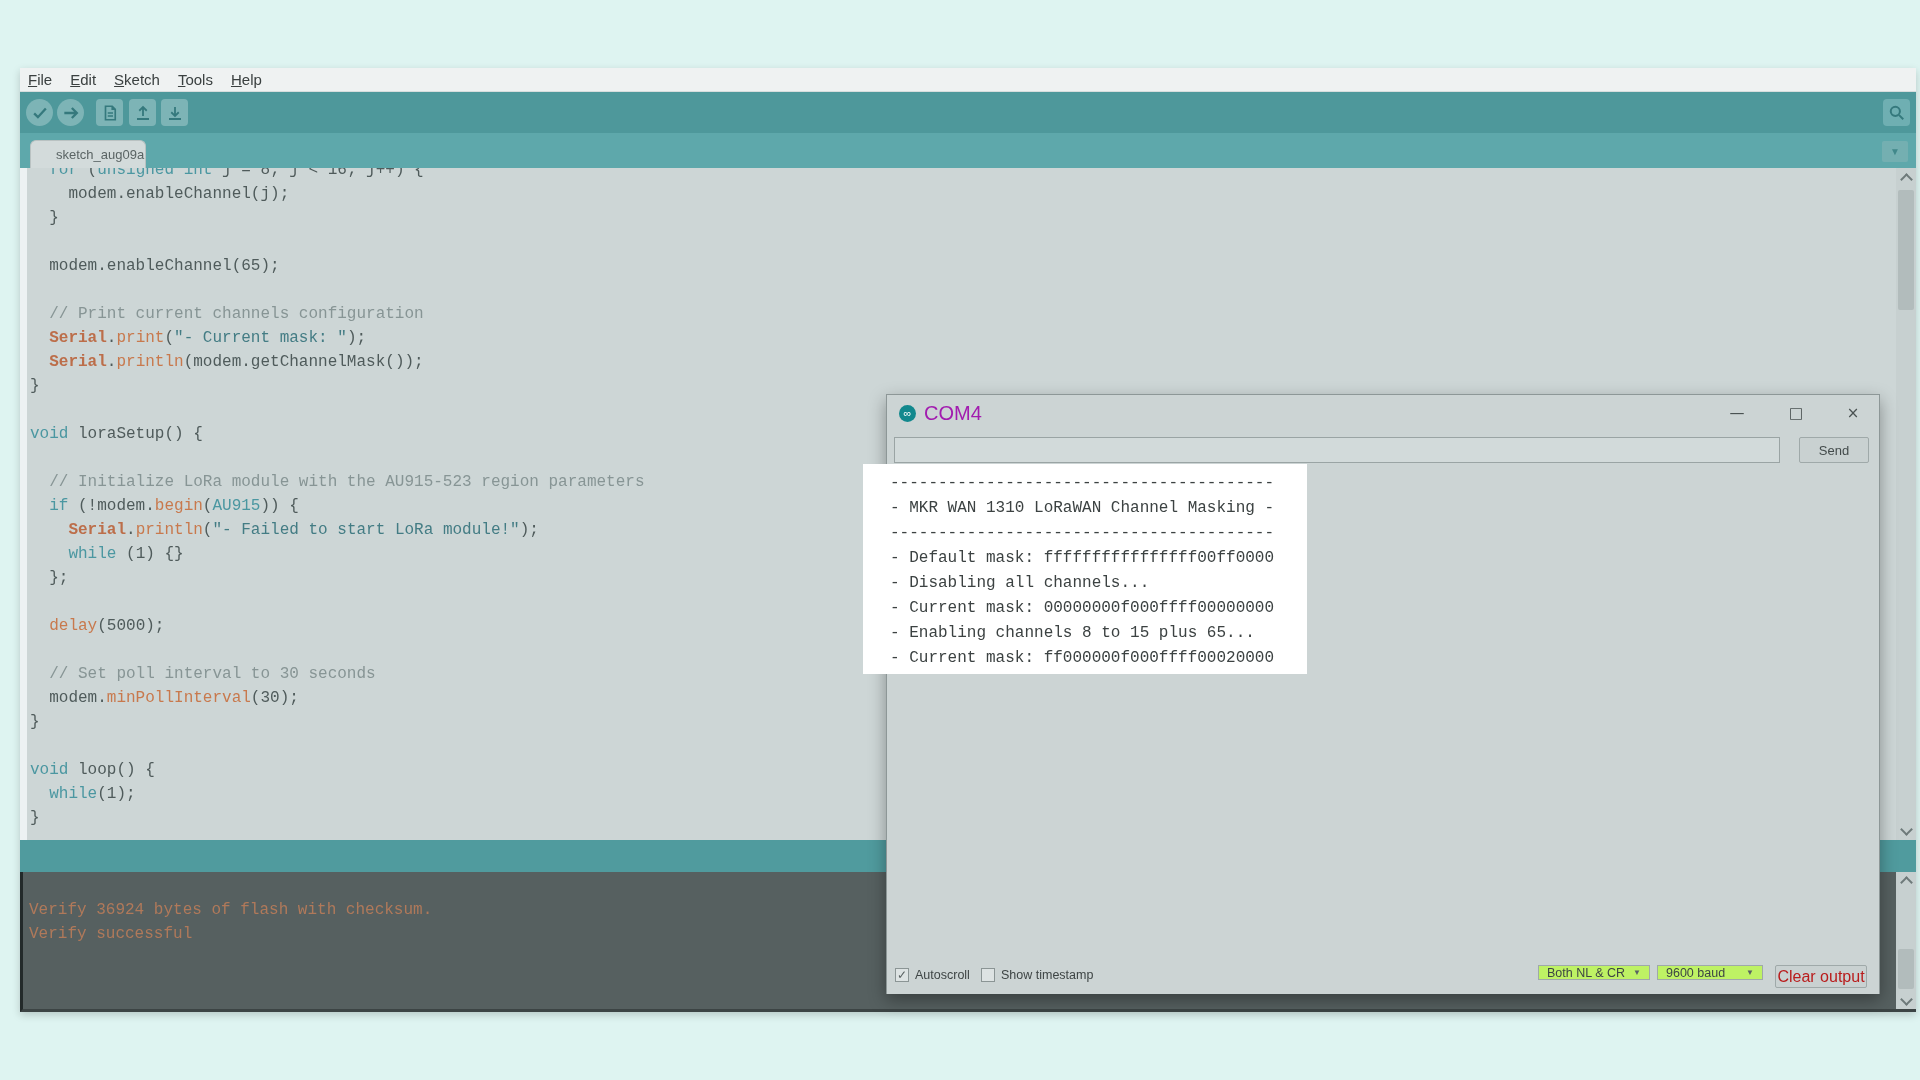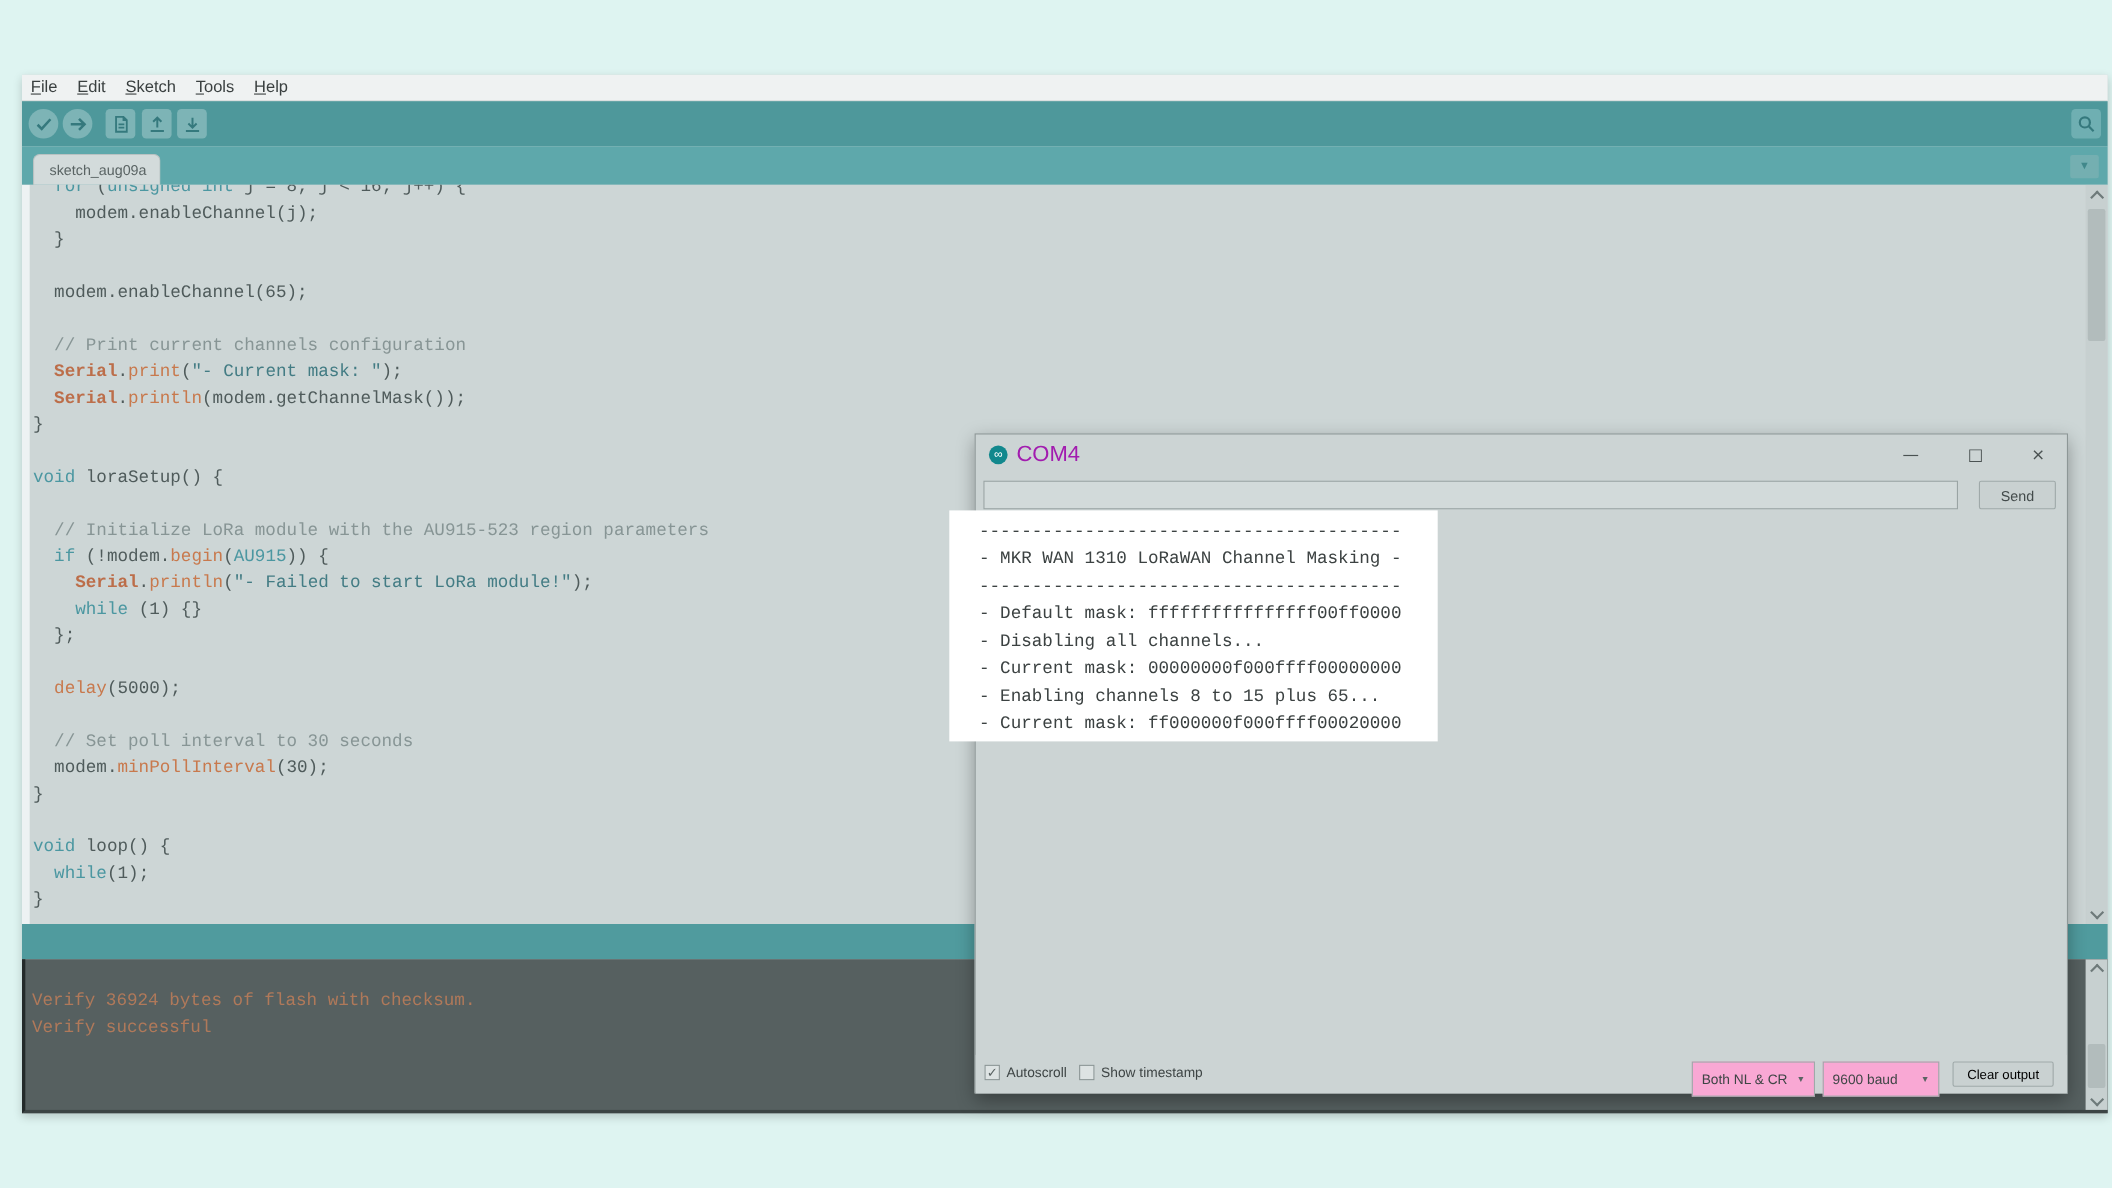--- a/index.html
+++ b/index.html
@@ -20,21 +20,21 @@
   .ticon { position:absolute; top:7px; width:27px; height:27px; background:#7db4b6;
            display:flex; align-items:center; justify-content:center; }
   .ticon.round { border-radius:50%; }
   .ticon.square { border-radius:4px; }
   .ticon svg { display:block; }
 
   
   #tabbar { position:absolute; left:0; top:65px; width:100%; height:35px; background:var(--teal2,#5ea8ab); }
   #tab { position:absolute; left:10px; top:7px; width:116px; height:28px; background:#d3dbdb;
          border:1px solid #b9c2c2; border-bottom:none; border-radius:6px 6px 0 0;
-         font-size:13px; color:#5a6464; display:flex; align-items:center; padding-left:14px; }
+         font-size:13px; color:#5a6464; display:flex; align-items:center; padding-left:25px; }
   #tab-menu-btn { position:absolute; right:8px; top:8px; width:26px; height:21px; background:#74afb1;
                   border-radius:2px; display:flex; align-items:center; justify-content:center;
                   color:#41888b; font-size:10px; }
 
   
   #editor { position:absolute; left:0; top:100px; width:100%; height:672px; background:var(--editor-bg,#cdd6d6); overflow:hidden; }
   #gutter { position:absolute; left:0; top:0; width:7px; height:100%; background:#edf2f3; }
   #code { position:absolute; left:10px; top:-10px; right:22px; font-family:"Liberation Mono",monospace;
           font-size:16px; }
   .code-line { white-space:pre; height:24px; line-height:24px; color:var(--tk-p,#4f5b5b); }
@@ -84,27 +84,27 @@
 
   
   #serial-bottombar { position:absolute; left:0; top:564px; width:100%; height:35px; background:#ccd4d4; }
   .cb { position:absolute; top:9px; width:14px; height:14px; background:#dde3e3; border:1px solid #8b9595;
         display:flex; align-items:center; justify-content:center; font-size:12px; color:#5a6363; }
   .cb .mark { visibility:hidden; }
   .cb.checked .mark { visibility:visible; }
   .cb-label { position:absolute; top:9px; font-size:12.5px; color:#3e4545; }
   #cb-autoscroll { left:8px; } #cb-autoscroll-label { left:28px; }
   #cb-timestamp { left:94px; } #cb-timestamp-label { left:114px; }
-  .dropdown { position:absolute; top:6px; height:32px; background:#f9a8d4; border:1px solid #9fa9a9;
+  .dropdown { position:absolute; top:6px; height:15px; background:#bef264; border:1px solid #9fa9a9;
               font-size:12.5px; color:#3e4545; display:flex; align-items:center; padding:0 8px; justify-content:space-between; }
   #dd-lineending { left:651px; width:112px; }
   #dd-baud { left:770px; width:106px; }
   .dd-arrow { font-size:8px; color:#5a6363; margin-left:8px; }
   #clear-btn { position:absolute; left:888px; top:6px; width:92px; height:23px; background:#c9d1d1;
-               border:1px solid #9fa9a9; border-radius:2px; font-size:12px; color:#000000;
+               border:1px solid #9fa9a9; border-radius:2px; font-size:16px; color:#b91c1c;
                display:flex; align-items:center; justify-content:center; }
 </style>
 </head>
 <body>
 
 <div id="ide">
 
   <div id="menubar">
       <div class="menu-item"><u>F</u>ile</div>
       <div class="menu-item"><u>E</u>dit</div>

